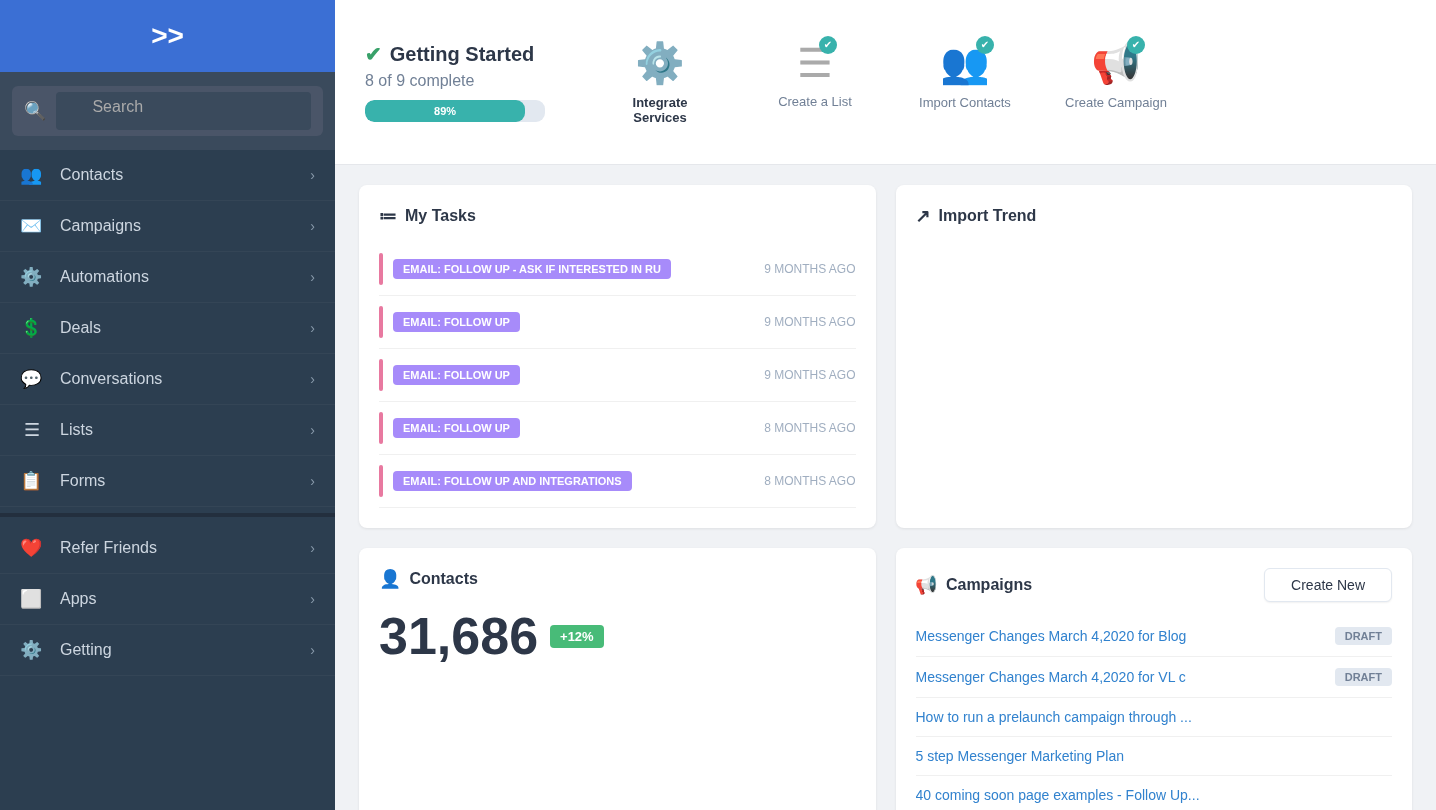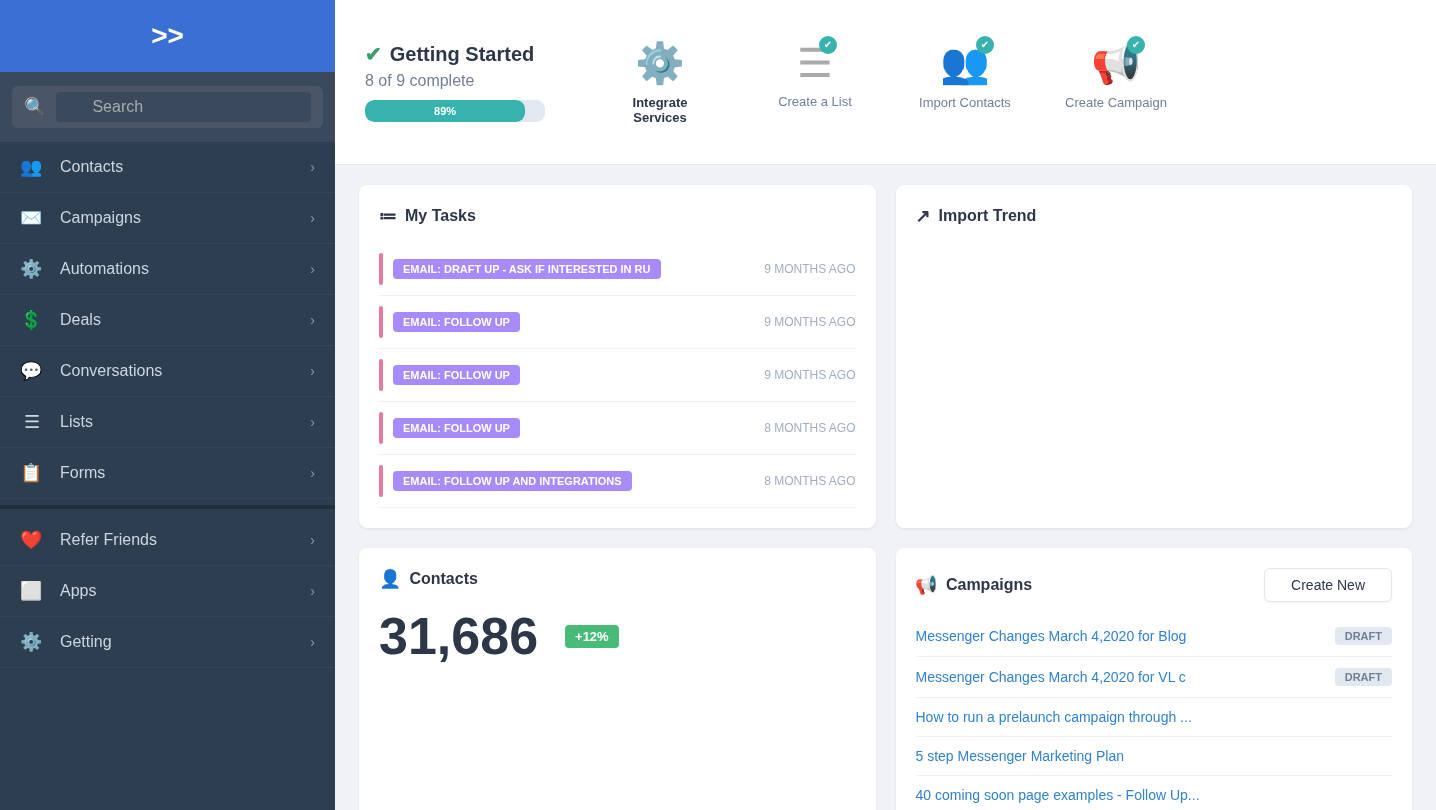--- a/index.html
+++ b/index.html
@@ -31,21 +31,21 @@
       padding: 14px 12px;
       background: #3a4a5c;
     }
     #search-box input {
       width: 100%;
       background: #3a4a5c;
       border: none;
       color: #ccc;
       font-size: 16px;
       outline: none;
-      padding: 6px 0 6px 36px;
+      padding: 6px 0 14px 36px;
       border-radius: 4px;
     }
     .search-wrapper {
       position: relative;
       background: #4a5568;
       border-radius: 6px;
       display: flex;
       align-items: center;
       padding: 6px 12px;
     }
@@ -216,21 +216,21 @@
     }
     .task-time { color: #a0aec0; font-size: 12px; white-space: nowrap; }
 
     
     .contacts-count {
       font-size: 52px;
       font-weight: 700;
       color: #2d3748;
       display: flex;
       align-items: center;
-      gap: 27px;
+      gap: 12px;
     }
     .contacts-badge {
       background: #48bb78;
       color: white;
       font-size: 13px;
       font-weight: 600;
       padding: 4px 10px;
       border-radius: 4px;
     }
 
@@ -432,21 +432,21 @@
 
       <div class="card">
         <div class="card-title">
           <span style="font-size:18px;">≔</span>
           <span>My Tasks</span>
         </div>
         <div class="task-list">
           <div class="task-item">
             <div class="task-left">
               <div class="task-bar"></div>
-              <span class="task-badge">EMAIL: DRAFT UP - ASK IF INTERESTED IN RU</span>
+              <span class="task-badge">EMAIL: FOLLOW UP - ASK IF INTERESTED IN RU</span>
             </div>
             <span class="task-time">9 MONTHS AGO</span>
           </div>
           <div class="task-item">
             <div class="task-left">
               <div class="task-bar"></div>
               <span class="task-badge">EMAIL: FOLLOW UP</span>
             </div>
             <span class="task-time">9 MONTHS AGO</span>
           </div>

